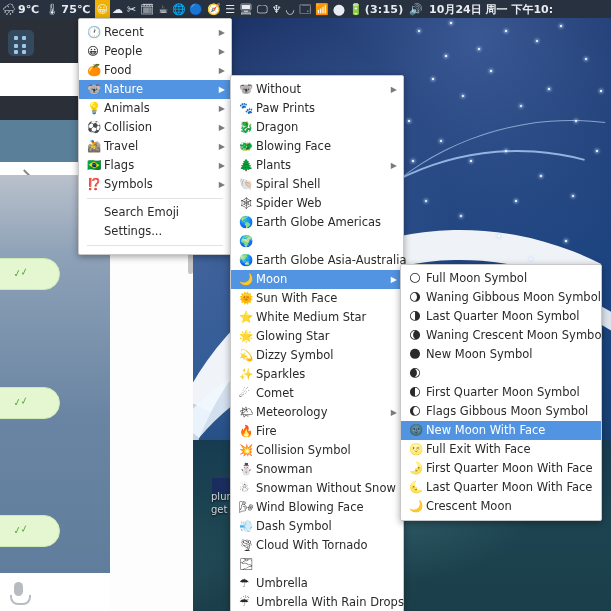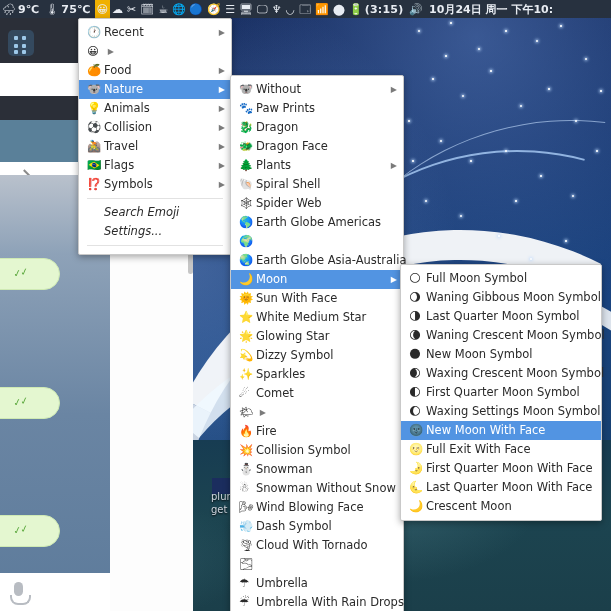--- a/index.html
+++ b/index.html
@@ -86,21 +86,21 @@
   }
   .mi{
     position:relative;display:flex;align-items:center;height:19px;
     padding:0 6px 0 8px;cursor:default;white-space:nowrap;
   }
   .mi .em{width:17px;font-size:11.5px;line-height:1;flex:none;}
   .mi .tx{flex:1;line-height:19px;}
   .mi.sel{background:#5294e2;color:#fff;}
   .mi .arw{flex:none;width:10px;text-align:right;font-size:8px;color:#7b7b7b;line-height:19px;}
   .mi.sel .arw{color:#fff;}
-  .mi.noem .tx{padding-left:17px;font-style:italic;}
+  .mi.noem .tx{padding-left:17px;}
   .msep{height:1px;background:#e2e2e2;margin:4px 8px;}
 
   #menu-cat{left:78px;top:18px;width:152px;}
   #menu-nature{left:230px;top:75px;width:172px;}
   #menu-moon{left:400px;top:264px;width:200px;}
 </style>
 </head>
 <body>
 
 <div id="desktop">
@@ -266,20 +266,21 @@
 
 <div class="menu" id="menu-cat">
   <div id="cat-items">
       <div class="mi">
         <span class="em">🕐</span>
         <span class="tx">Recent</span>
         <span class="arw">▶</span>
       </div>
       <div class="mi">
         <span class="em">😀</span>
+        <span class="tx">People</span>
         <span class="arw">▶</span>
       </div>
       <div class="mi">
         <span class="em">🍊</span>
         <span class="tx">Food</span>
         <span class="arw">▶</span>
       </div>
       <div class="mi sel">
         <span class="em">🐨</span>
         <span class="tx">Nature</span>
@@ -335,21 +336,21 @@
         <span class="tx">Paw Prints</span>
         <span class="arw"></span>
       </div>
       <div class="mi">
         <span class="em">🐉</span>
         <span class="tx">Dragon</span>
         <span class="arw"></span>
       </div>
       <div class="mi">
         <span class="em">🐲</span>
-        <span class="tx">Dragon Face</span>
+        <span class="tx">Blowing Face</span>
         <span class="arw"></span>
       </div>
       <div class="mi">
         <span class="em">🌲</span>
         <span class="tx">Plants</span>
         <span class="arw">▶</span>
       </div>
       <div class="mi">
         <span class="em">🐚</span>
         <span class="tx">Spiral Shell</span>
@@ -404,20 +405,21 @@
         <span class="tx">Sparkles</span>
         <span class="arw"></span>
       </div>
       <div class="mi">
         <span class="em">☄</span>
         <span class="tx">Comet</span>
         <span class="arw"></span>
       </div>
       <div class="mi">
         <span class="em">🌤</span>
+        <span class="tx">Meteorology</span>
         <span class="arw">▶</span>
       </div>
       <div class="mi">
         <span class="em">🔥</span>
         <span class="tx">Fire</span>
         <span class="arw"></span>
       </div>
       <div class="mi">
         <span class="em">💥</span>
         <span class="tx">Collision Symbol</span>
@@ -487,31 +489,30 @@
         <span class="tx">Waning Crescent Moon Symbol</span>
         <span class="arw"></span>
       </div>
       <div class="mi">
         <span class="em">🌑</span>
         <span class="tx">New Moon Symbol</span>
         <span class="arw"></span>
       </div>
       <div class="mi">
         <span class="em">🌒</span>
-        <span class="tx">Waxing Crescent Moon Symbol</span>
         <span class="arw"></span>
       </div>
       <div class="mi">
         <span class="em">🌓</span>
         <span class="tx">First Quarter Moon Symbol</span>
         <span class="arw"></span>
       </div>
       <div class="mi">
         <span class="em">🌔</span>
-        <span class="tx">Waxing Settings Moon Symbol</span>
+        <span class="tx">Flags Gibbous Moon Symbol</span>
         <span class="arw"></span>
       </div>
       <div class="mi sel">
         <span class="em">🌚</span>
         <span class="tx">New Moon With Face</span>
         <span class="arw"></span>
       </div>
       <div class="mi">
         <span class="em">🌝</span>
         <span class="tx">Full Exit With Face</span>

